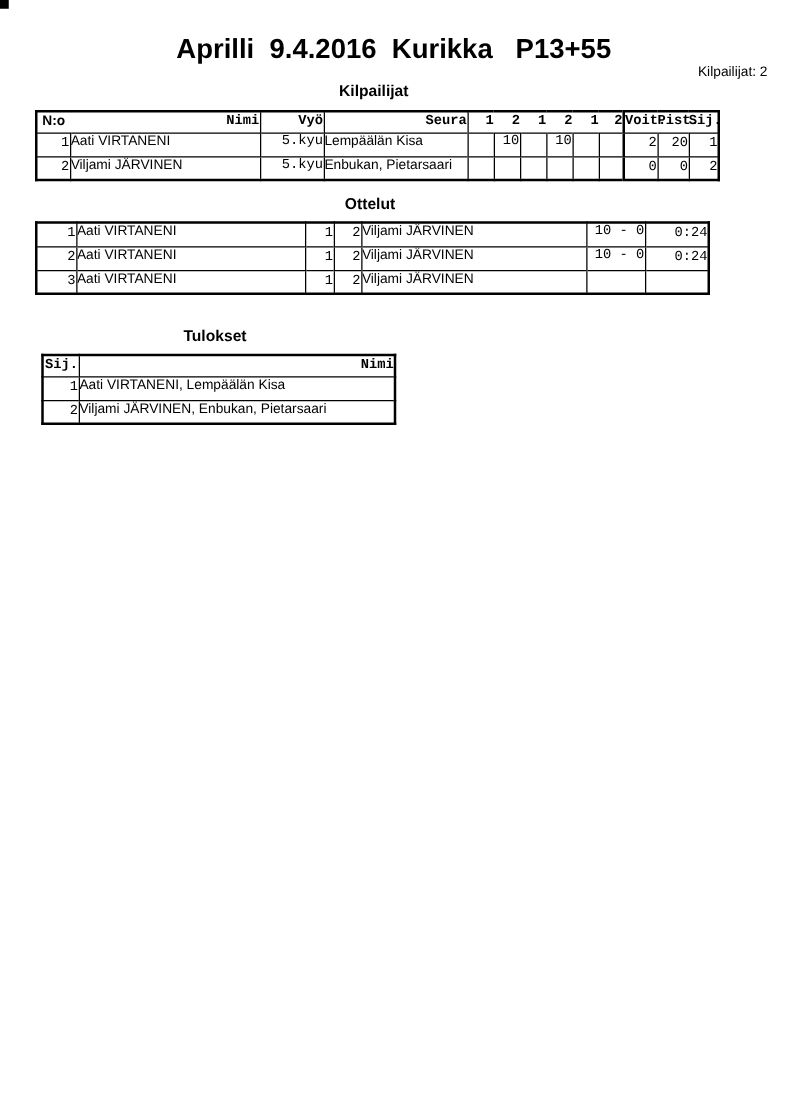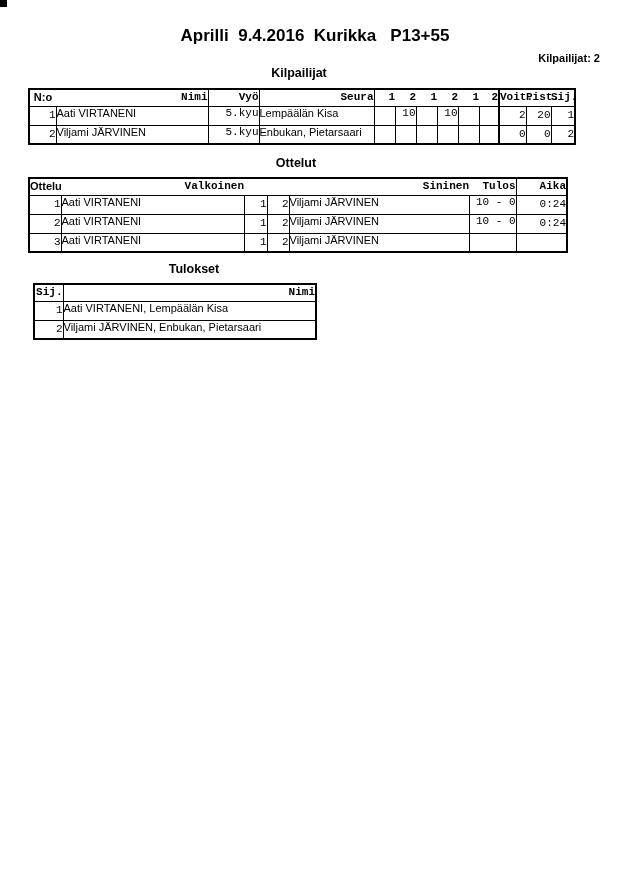--- a/index.html
+++ b/index.html
@@ -3,30 +3,30 @@
 <meta charset="utf-8">
 <style>
   html,body { margin:0; padding:0; background:#ffffff; }
   .page {
     position:relative; width:630px; height:891px; background:#ffffff;
     font-family:"Liberation Sans", sans-serif; color:#000000; overflow:hidden;
   }
   .corner-mark { position:absolute; top:0; left:0; width:7px; height:7px; background:#000000; }
   .doc-title {
     position:absolute; top:26px; left:0; width:630px; text-align:center;
-    font-size:17px; font-weight:bold; white-space:pre;
+    font-size:22px; font-weight:bold; white-space:pre;
   }
   .count-label {
-    position:absolute; top:52px; right:30px;
-    font-size:11px; font-weight:bold;
+    position:absolute; top:52px; right:16px;
+    font-size:11px; font-weight:normal;
   }
   .section-title { position:absolute; font-size:12.5px; font-weight:bold; text-align:center; }
   .st-kilpailijat { top:66px;  left:0; width:510px;padding-left:44px; }
   .st-ottelut     { top:156px; left:0; width:592px; }
-  .st-tulokset    { top:262px; left:0; width:344px;margin-left:22px; }
+  .st-tulokset    { top:262px; left:0; width:344px; }
 
   table.tbl {
     position:absolute; border-collapse:collapse; table-layout:fixed;
     border:2px solid #000000; background:#ffffff;
   }
   .tbl tr { border-bottom:1px solid #000000; }
   .tbl th, .tbl td {
     padding:0; font-size:11px; line-height:13px; white-space:nowrap; overflow:hidden;
   }
   .tbl th { font-weight:bold; overflow:visible; vertical-align:middle; }
@@ -129,29 +129,20 @@
     <colgroup>
       <col style="width:32px">
         <col style="width:183px">
         <col style="width:23px">
         <col style="width:22px">
       <col style="width:180px">
         <col style="width:47px">
         <col style="width:51px">
     </colgroup>
     <tbody>
-        <tr class="hdr">
-      <th class="lft0">Ottelu</th>
-      <th class="c">Valkoinen</th>
-      <th class="c"></th>
-      <th class="c"></th>
-      <th class="c">Sininen</th>
-      <th class="c br">Tulos</th>
-      <th class="c">Aika</th>
-    </tr>
     <tr class="row">
       <td class="c br mid">1</td>
       <td class="lft br top">Aati VIRTANENI</td>
       <td class="c br mid">1</td>
       <td class="c br mid">2</td>
       <td class="lft br top">Viljami JÄRVINEN</td>
       <td class="c br top">10 - 0</td>
       <td class="c mid">0:24</td>
     </tr>
     <tr class="row">

